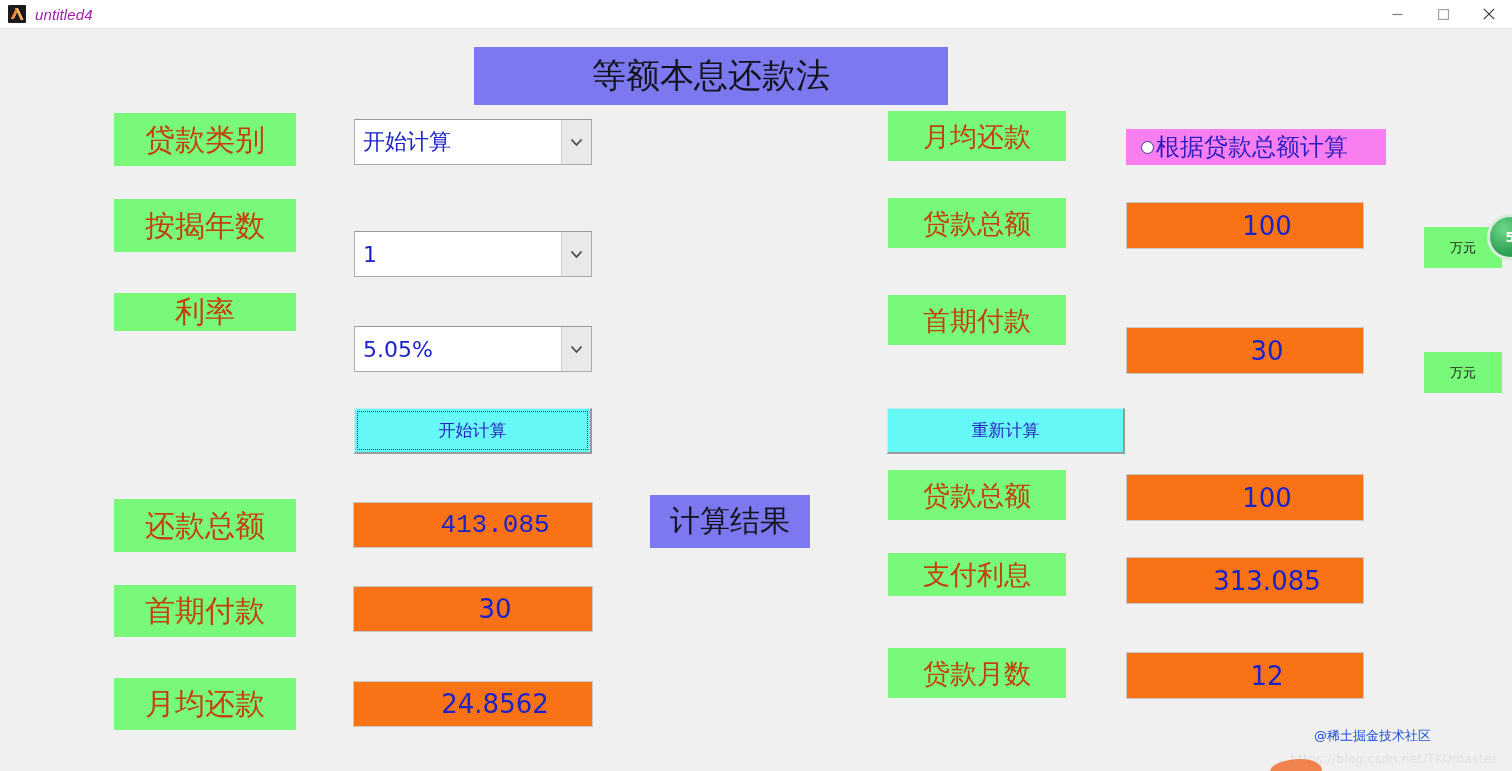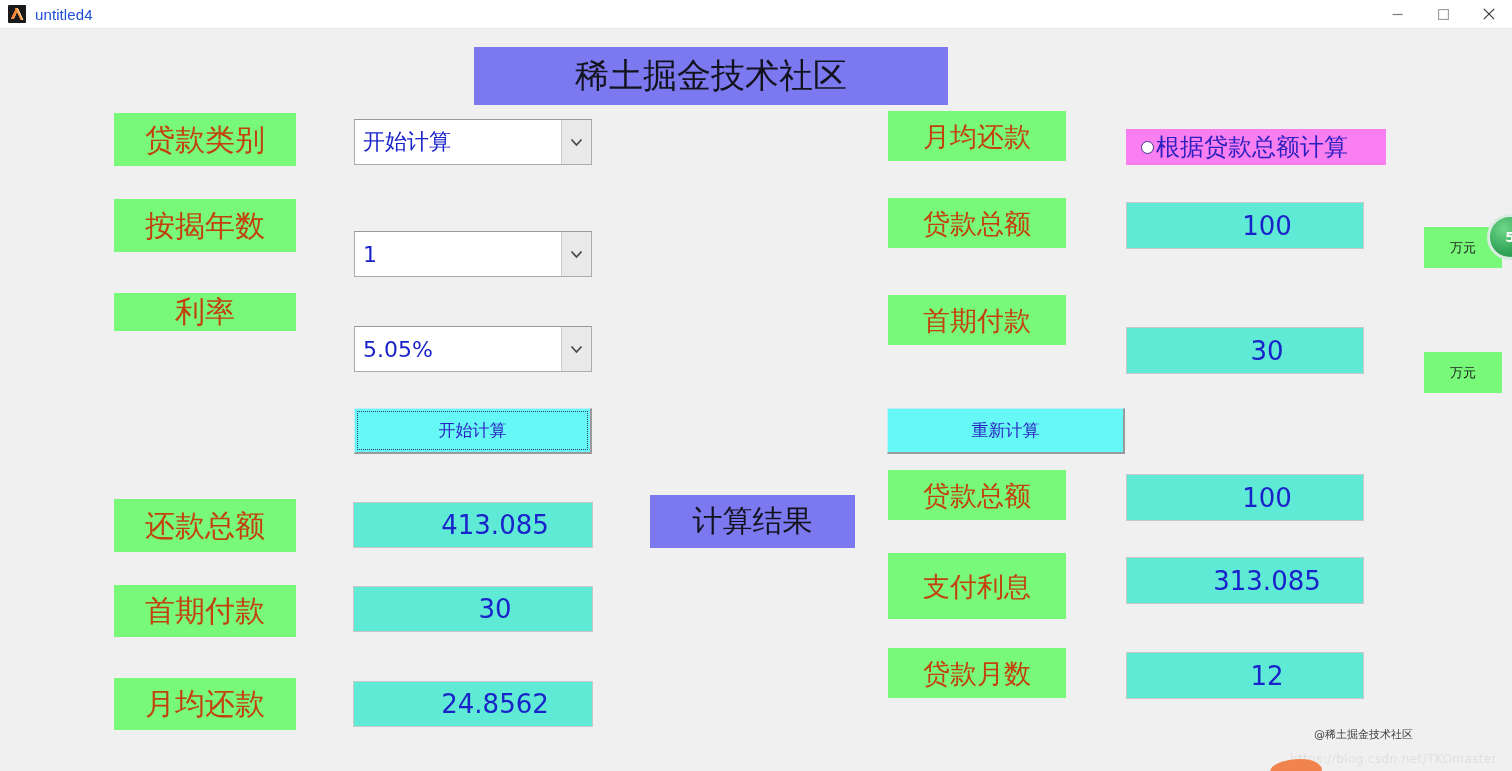--- a/index.html
+++ b/index.html
@@ -24,22 +24,23 @@
   }
   .app-icon .wave1 {
     position: absolute; left: 2px; top: 4px; width: 9px; height: 10px;
     background: linear-gradient(115deg, transparent 38%, #e8712a 40%, #f59a4e 62%, transparent 64%);
   }
   .app-icon .wave2 {
     position: absolute; left: 6px; top: 3px; width: 10px; height: 12px;
     background: linear-gradient(65deg, transparent 40%, #f0892f 44%, #ffd29a 60%, transparent 63%);
   }
   .app-title {
-    font-size: 15px; color: #1d4ed8; letter-spacing: 0.1px;
+    font-size: 15px; color: #a21caf; letter-spacing: 0.1px;
     font-family: "Liberation Sans", sans-serif;
+    font-style: italic;
   }
   .win-controls { margin-left: auto; display: flex; height: 29px; }
   .win-btn {
     width: 46px; height: 29px; display: flex; align-items: center; justify-content: center;
   }
   .win-btn svg { display: block; }
 
   
   .canvas {
     position: absolute; left: 0; top: 29px; width: 1512px; height: 742px;
@@ -83,21 +84,21 @@
   .combo .cval { padding-left: 8px; flex: 1; }
   .combo .cbtn {
     width: 30px; height: 100%;
     background: #e9e9e9;
     border-left: 1px solid #cfcfcf;
     display: flex; align-items: center; justify-content: center;
   }
   .chev { display: block; }
   .field {
     position: absolute;
-    background: #5eead4;
+    background: #f97316;
     border: 1px solid #c8c8c8;
     display: flex; align-items: center; justify-content: center;
     color: #1a22c9;
     font-family: "DejaVu Sans", "Liberation Sans", sans-serif;
     padding-left: 44px;
   }
   .radiobox {
     position: absolute;
     background: #f97ef0;
     display: flex; align-items: center;
@@ -137,21 +138,21 @@
     display: flex; align-items: center; justify-content: center;
     color: #ffffff; font-size: 14px; font-weight: bold;
     overflow: hidden;
   }
   .watermark {
     position: absolute;
     color: #c9c9c9;
     font-family: "DejaVu Sans", sans-serif;
     white-space: nowrap;
   }
-  .watermark.main { font-size: 11px; color: #404040; text-align: center; }
+  .watermark.main { font-size: 13px; color: #1d4ed8; text-align: center; }
   .watermark.url  { font-size: 12px; color: #e0e0e0; letter-spacing: 0.4px; }
   .orange-blob {
     position: absolute;
     background: #ef7c45;
     border-radius: 60% 40% 55% 45% / 70% 60% 40% 30%;
     opacity: 0.95;
   }
 </style>
 </head>
 <body>
@@ -177,21 +178,21 @@
       <svg width="12" height="12" viewBox="0 0 12 12">
           <line x1="0.8" y1="0.8" x2="11.2" y2="11.2" stroke="#3a3a3a" stroke-width="1.2"></line>
           <line x1="11.2" y1="0.8" x2="0.8" y2="11.2" stroke="#3a3a3a" stroke-width="1.2"></line>
         </svg>
     </div>
   </div>
 </div>
 
 <div class="canvas">
 
-  <div class="hdr-banner" style="left:474px; top:18px; width:474px; height:58px; font-size:34px;">稀土掘金技术社区</div>
+  <div class="hdr-banner" style="left:474px; top:18px; width:474px; height:58px; font-size:34px;">等额本息还款法</div>
 
   <div class="glabel" style="left:114px; top:84px; width:182px; height:53px; font-size:30px;">贷款类别</div>
   <div class="combo" style="left:354px; top:90px; width:238px; height:46px; font-size:22px;">
     <span class="cval">开始计算</span>
     <span class="cbtn">
       <svg class="chev" width="13" height="9" viewBox="0 0 13 9">
           <polyline points="1.5,1.5 6.5,7 11.5,1.5" fill="none" stroke="#4a4a4a" stroke-width="1.8"></polyline>
         </svg>
     </span>
   </div>
@@ -226,35 +227,35 @@
   <div class="field" style="left:1126px; top:173px; width:238px; height:47px; font-size:26px;">100</div>
   <div class="unitlabel" style="left:1424px; top:198px; width:78px; height:41px;">万元</div>
 
   <div class="glabel" style="left:888px; top:266px; width:178px; height:50px; font-size:27px;">首期付款</div>
   <div class="field" style="left:1126px; top:298px; width:238px; height:47px; font-size:26px;">30</div>
   <div class="unitlabel" style="left:1424px; top:323px; width:78px; height:41px;">万元</div>
 
   <div class="btn focused" style="left:354px; top:379px; width:238px; height:46px;">开始计算</div>
   <div class="btn" style="left:887px; top:379px; width:238px; height:46px;">重新计算</div>
 
-  <div class="hdr-banner" style="left:650px; top:466px; width:205px; height:53px; font-size:30px;">计算结果</div>
+  <div class="hdr-banner" style="left:650px; top:466px; width:160px; height:53px; font-size:30px;">计算结果</div>
 
   <div class="glabel" style="left:114px; top:470px; width:182px; height:53px; font-size:30px;">还款总额</div>
-  <div class="field" style="left:353px; top:473px; width:240px; height:46px; font-size:26px;">413.085</div>
+  <div class="field" style="left:353px; top:473px; width:240px; height:46px; font-size:26px;font-family:Liberation Mono, monospace;">413.085</div>
 
   <div class="glabel" style="left:114px; top:556px; width:182px; height:52px; font-size:30px;">首期付款</div>
   <div class="field" style="left:353px; top:557px; width:240px; height:46px; font-size:26px;">30</div>
 
   <div class="glabel" style="left:114px; top:649px; width:182px; height:52px; font-size:30px;">月均还款</div>
   <div class="field" style="left:353px; top:652px; width:240px; height:46px; font-size:26px;">24.8562</div>
 
   <div class="glabel" style="left:888px; top:441px; width:178px; height:50px; font-size:27px;">贷款总额</div>
   <div class="field" style="left:1126px; top:445px; width:238px; height:47px; font-size:26px;">100</div>
 
-  <div class="glabel" style="left:888px; top:524px; width:178px; height:66px; font-size:27px;text-align:center;">支付利息</div>
+  <div class="glabel" style="left:888px; top:524px; width:178px; height:43px; font-size:27px;text-align:center;">支付利息</div>
   <div class="field" style="left:1126px; top:528px; width:238px; height:47px; font-size:26px;">313.085</div>
 
   <div class="glabel" style="left:888px; top:619px; width:178px; height:50px; font-size:27px;">贷款月数</div>
   <div class="field" style="left:1126px; top:623px; width:238px; height:47px; font-size:26px;">12</div>
 
   <div class="badge-circle" style="left:1487px; top:185px;">5</div>
 
   <div class="watermark main" style="left:1314px; top:698px;">@稀土掘金技术社区</div>
   <div class="watermark url" style="left:1290px; top:723px;">https://blog.csdn.net/TKOmaster</div>
 

